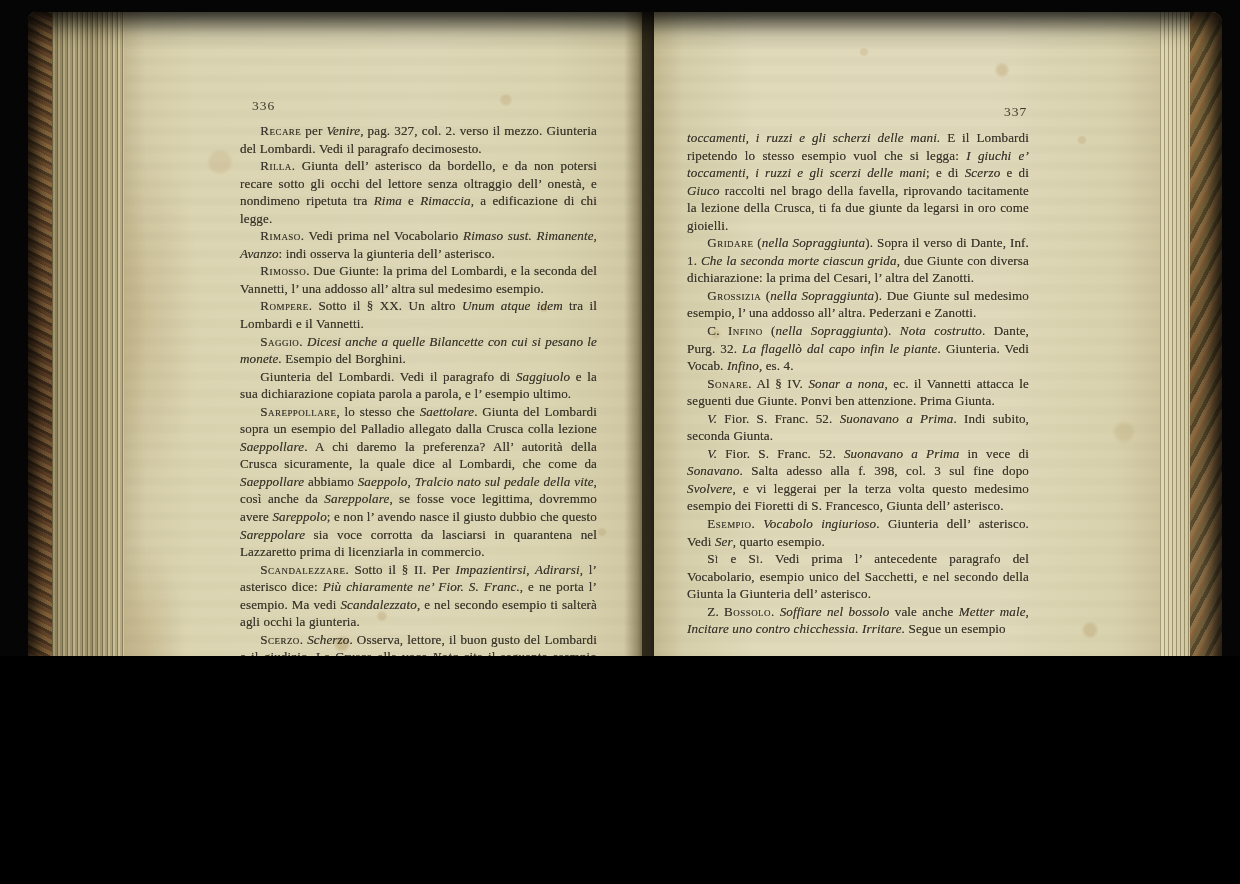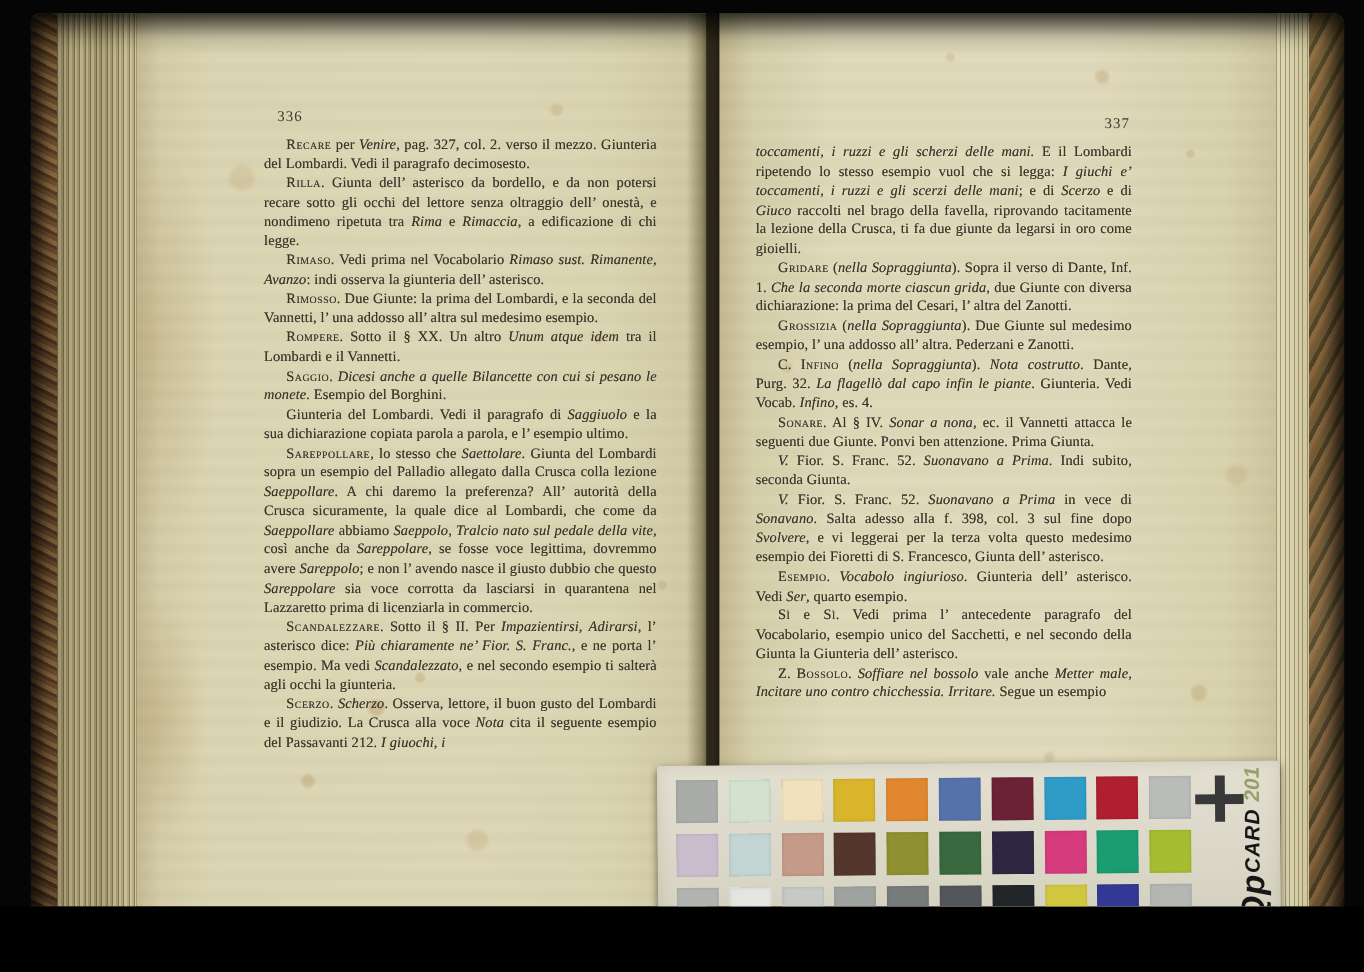--- a/index.html
+++ b/index.html
@@ -1,16 +1,16 @@
 <!DOCTYPE html>
 <html><head>
 <meta charset="utf-8">
 <style>
   html,body{margin:0;padding:0;background:#000;}
-  .stage{position:relative;width:1240px;height:824px;background:#050505;overflow:hidden;
+  .stage{position:relative;width:1240px;height:656px;background:#050505;overflow:hidden;
          font-family:"Liberation Serif",serif;}
   
   .book{position:absolute;left:28px;top:12px;width:1194px;height:858px;
         border-radius:8px 10px 14px 34px;overflow:hidden;background:#1a1710;}
   .book::after{content:"";position:absolute;inset:0;pointer-events:none;
         box-shadow:inset 0 14px 22px rgba(0,0,0,.65), inset 0 -16px 24px rgba(0,0,0,.6),
                    inset -10px 0 18px rgba(0,0,0,.35), inset 10px 0 14px rgba(0,0,0,.35);}
   .marble-left{position:absolute;left:0;top:0;bottom:0;width:24px;
         background:linear-gradient(180deg,#6b5232,#84663e 18%,#5c432a 45%,#7c5f3a 70%,#4e3a24);
         background-blend-mode:multiply;}

